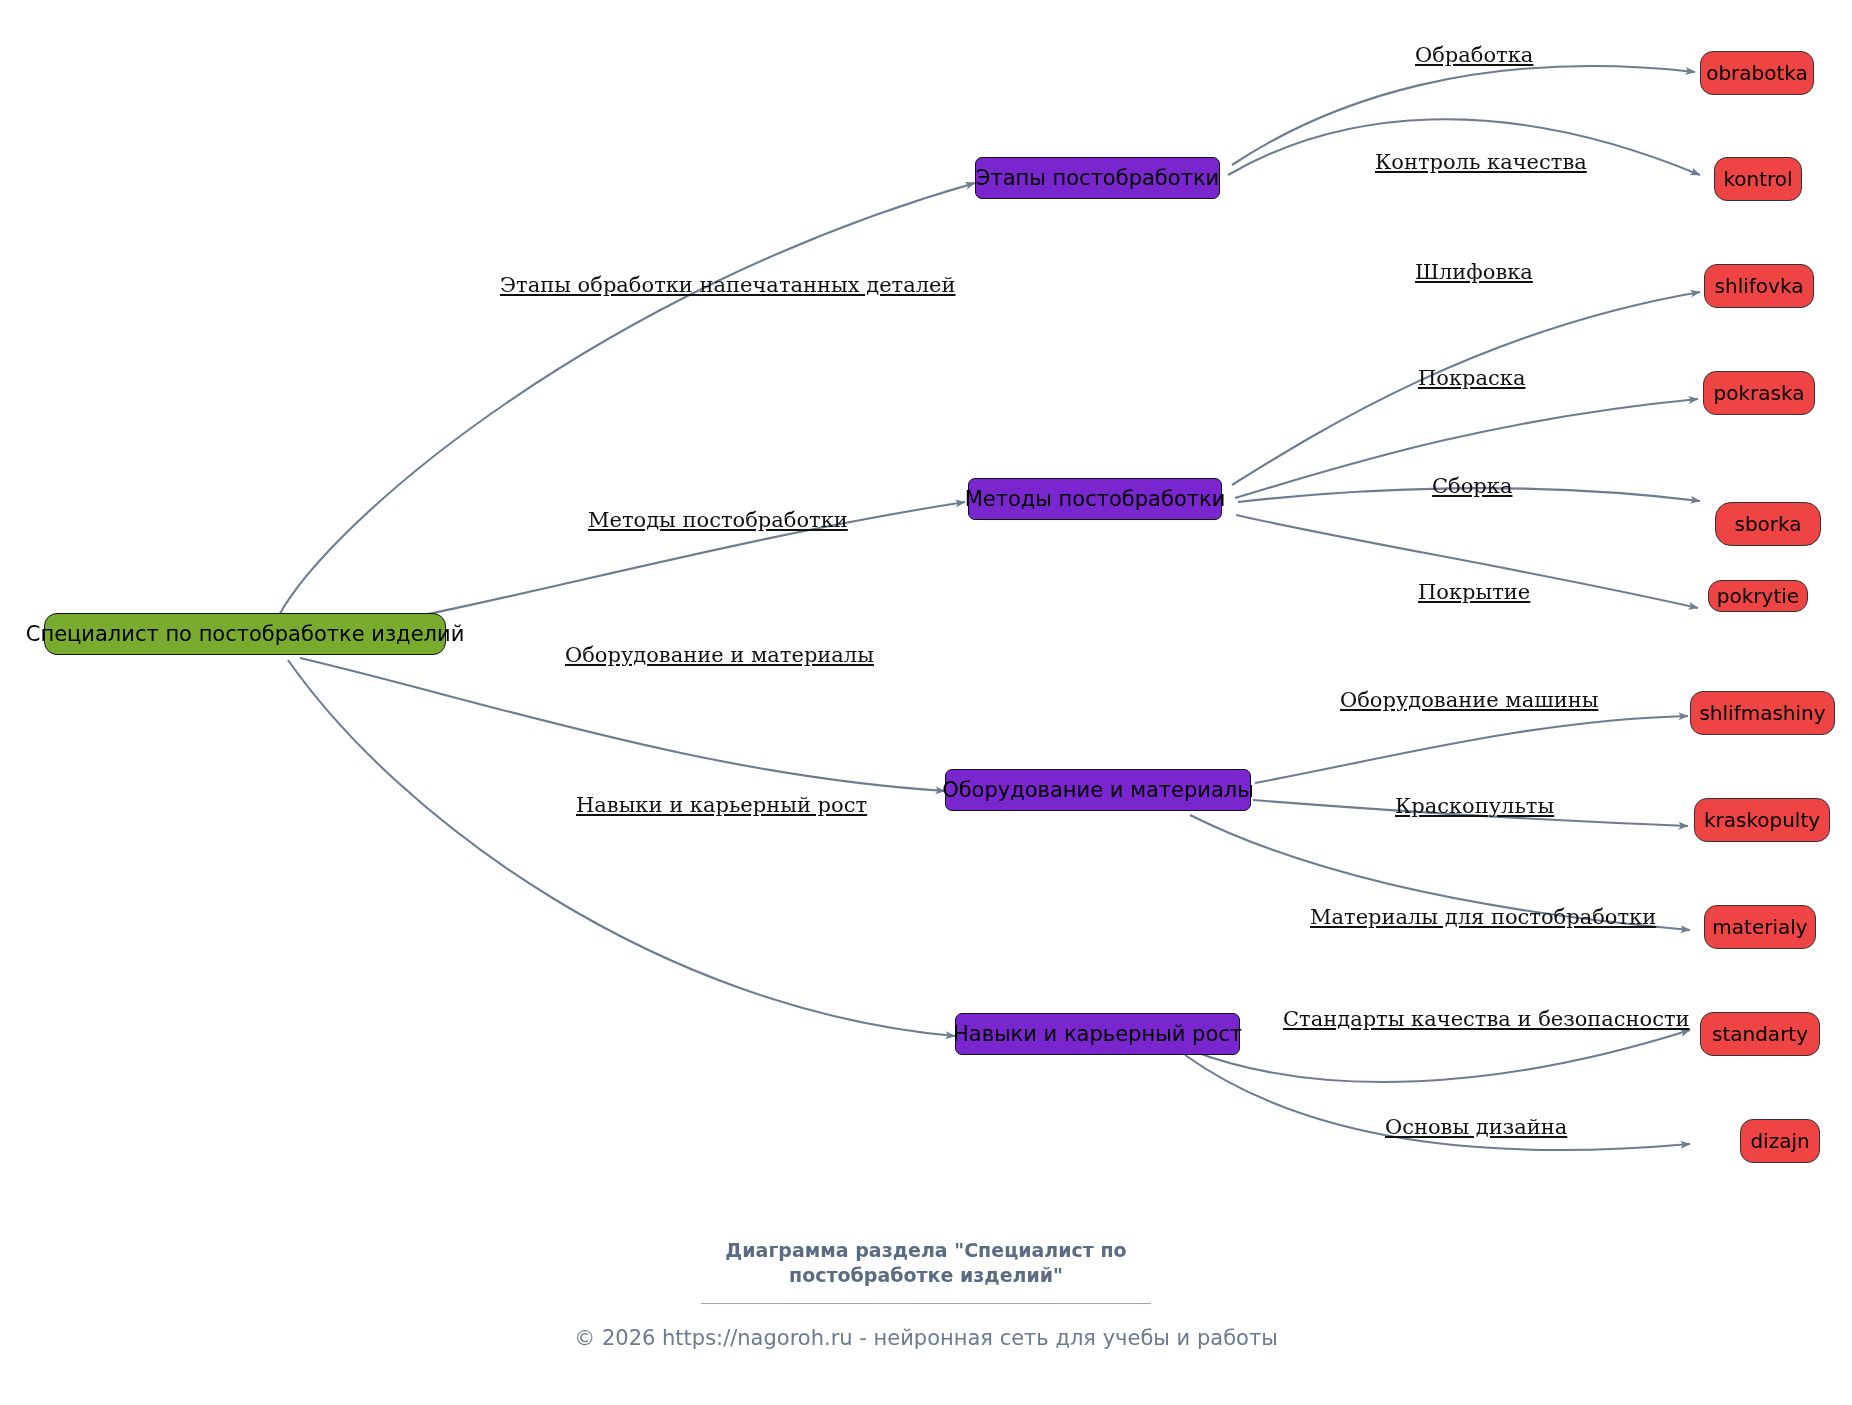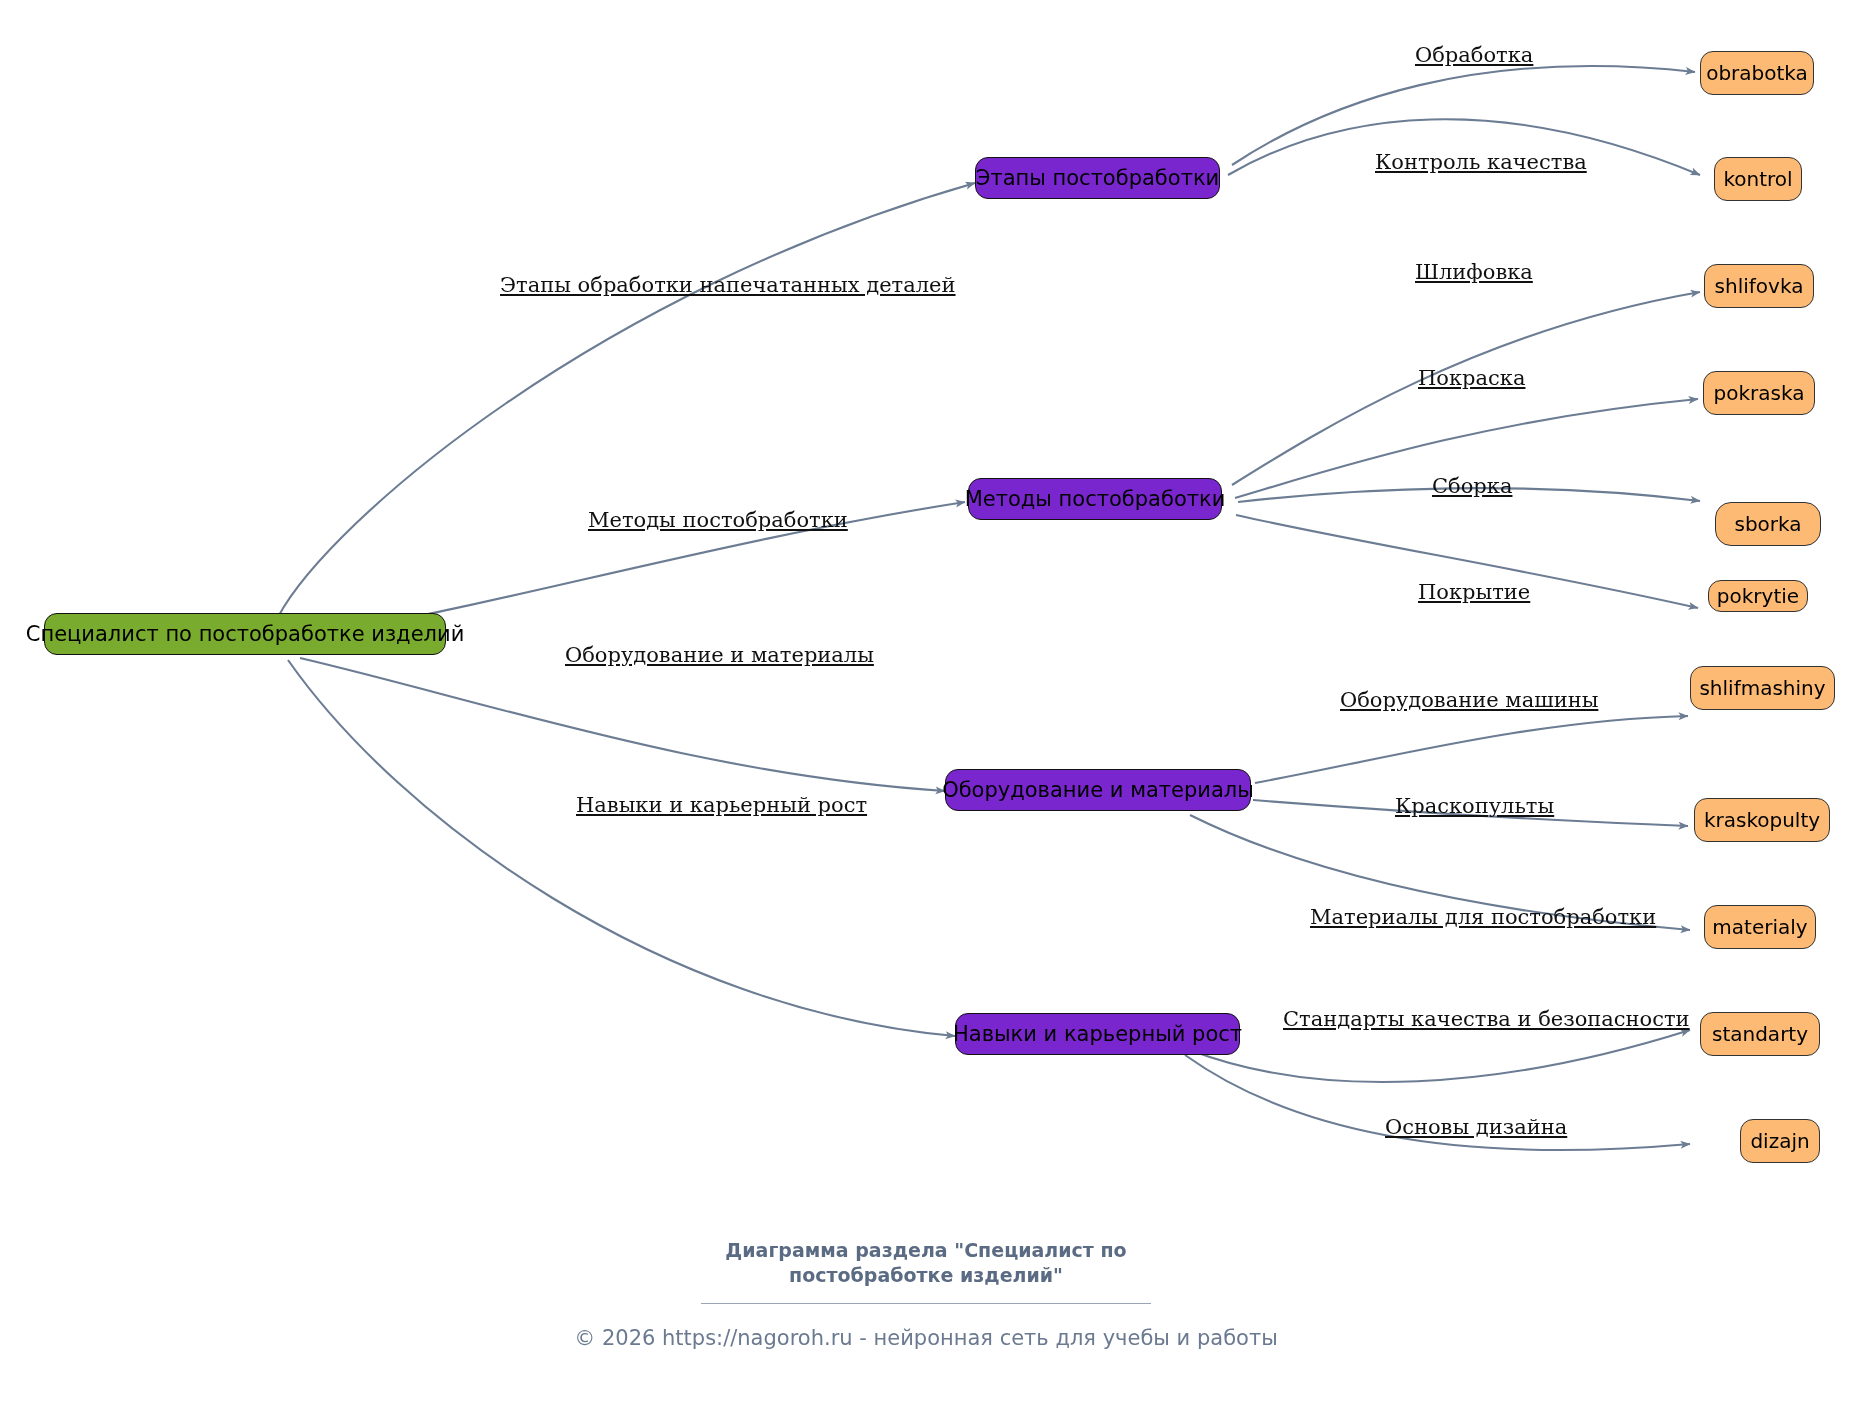--- a/index.html
+++ b/index.html
@@ -33,28 +33,28 @@
     border: 1.6px solid #111111;
     border-radius: 13px;
     color: #000000;
     font-family: "DejaVu Sans", sans-serif;
     font-size: 21px;
     padding: 0 16px;
   }
   .node-branch {
     background: #7A26CE;
     border: 1.6px solid #111111;
-    border-radius: 13px;
+    border-radius: 7px;
     color: #000000;
     font-family: "DejaVu Sans", sans-serif;
     font-size: 21px;
     padding: 0 12px;
   }
   .node-leaf {
-    background: #fdba74;
+    background: #ef4444;
     border: 1.7px solid #333333;
     border-radius: 13px;
     color: #000000;
     font-family: "DejaVu Sans", sans-serif;
     font-size: 20px;
     padding: 0 14px;
   }
   .edge-label {
     position: absolute;
     font-family: "DejaVu Serif", serif;
@@ -161,21 +161,21 @@
   <div class="node node-leaf" style="left:1703px; top:371px; width:112px; height:44px;">
     <span>pokraska</span>
   </div>
   <div class="node node-leaf" style="left:1715px; top:502px; width:106px; height:44px;border-radius:16px;">
     <span>sborka</span>
   </div>
   <div class="node node-leaf" style="left:1708px; top:580px; width:100px; height:32px;">
     <span>pokrytie</span>
   </div>
 
-  <div class="node node-leaf" style="left:1690px; top:666px; width:145px; height:44px;">
+  <div class="node node-leaf" style="left:1690px; top:691px; width:145px; height:44px;">
     <span>shlifmashiny</span>
   </div>
   <div class="node node-leaf" style="left:1694px; top:798px; width:136px; height:44px;">
     <span>kraskopulty</span>
   </div>
   <div class="node node-leaf" style="left:1704px; top:905px; width:112px; height:44px;">
     <span>materialy</span>
   </div>
 
   <div class="node node-leaf" style="left:1700px; top:1012px; width:120px; height:44px;">

